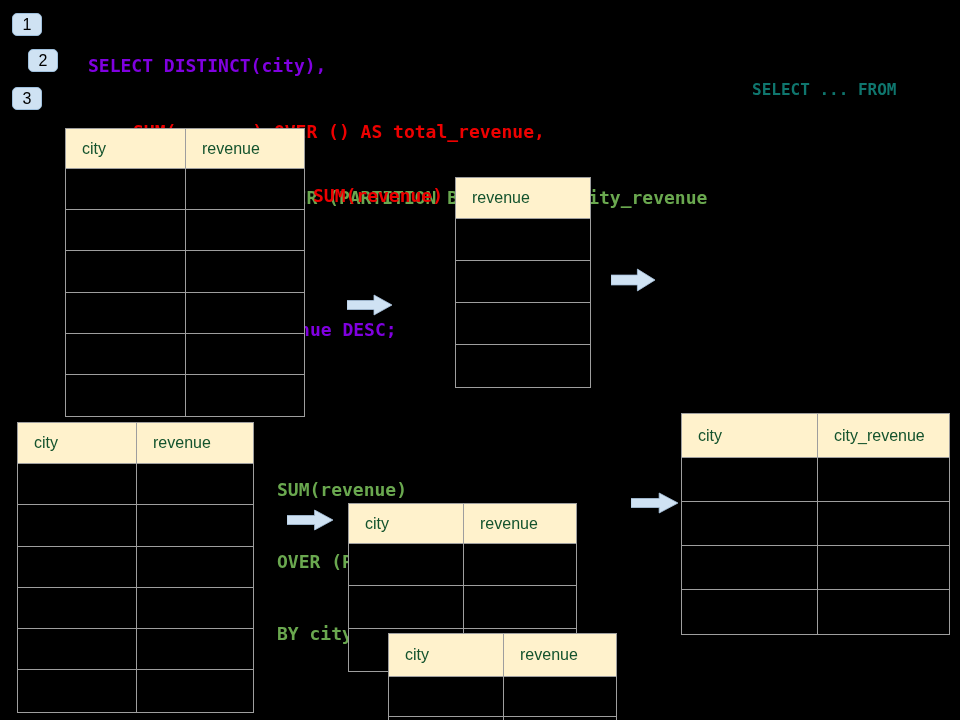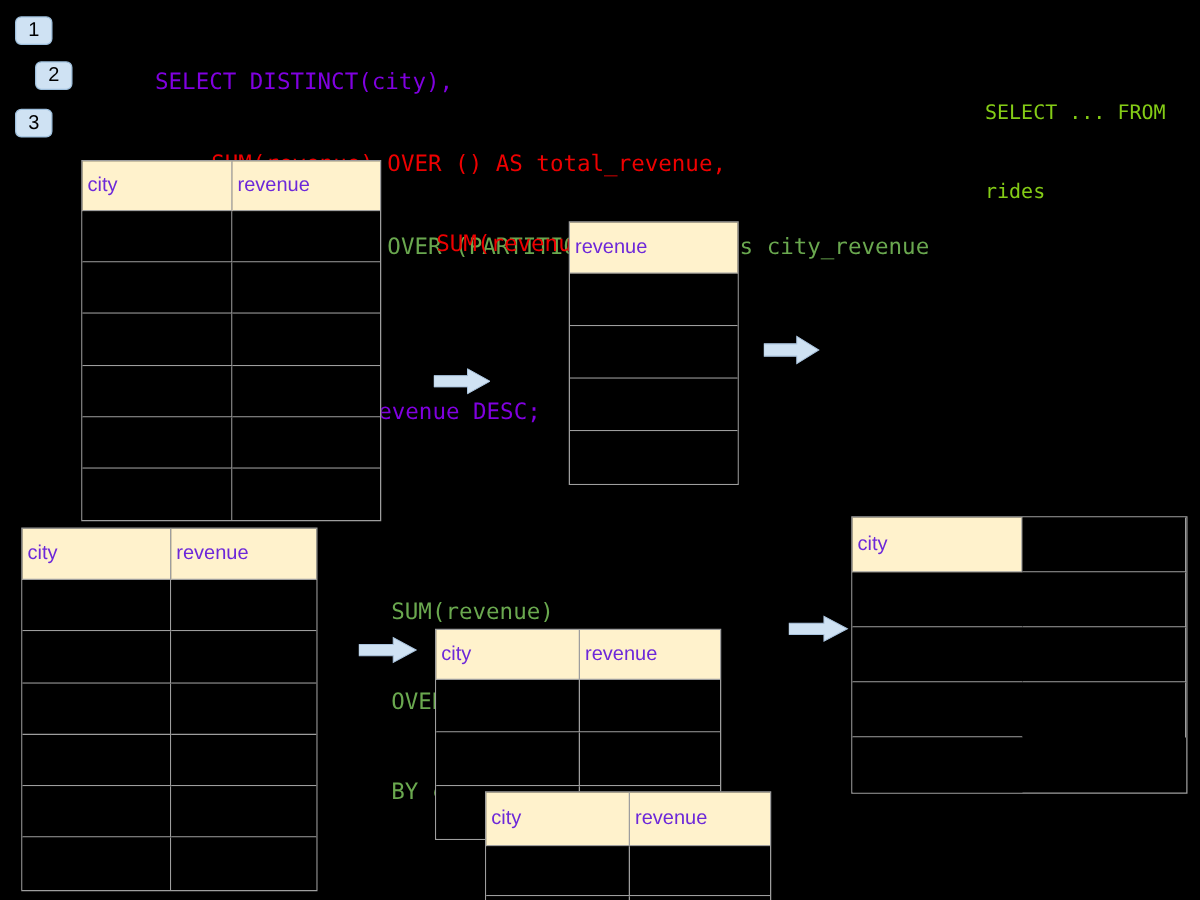--- a/index.html
+++ b/index.html
@@ -21,46 +21,46 @@
     border-radius: 5px;
     color: #000;
     font-size: 16px;
     display: flex; align-items: center; justify-content: center;
   }
   #badge-1 { left: 12px; top: 13px; }
   #badge-2 { left: 28px; top: 49px; }
   #badge-3 { left: 12px; top: 87px; }
 
   
-  .mono { font-family: "DejaVu Sans Mono", "Liberation Mono", monospace; font-weight: normal; white-space: pre; margin-left: 36px; }
+  .mono { font-family: "DejaVu Sans Mono", "Liberation Mono", monospace; font-weight: bold; white-space: pre; }
   #code-main { position: absolute; left: 88px; top: 11px; font-size: 18px; line-height: 22px; }
   #code-main .ln-1 { margin-left: 0; }
   #code-main .ln-2, #code-main .ln-3 { margin-left: 45px; }
   #code-main .ln-4, #code-main .ln-5 { margin-left: 16px; }
   .c-purple { color: #8000e0; }
   .c-red    { color: #ee0000; }
   .c-green  { color: #6aa84f; }
 
-  #side-note { position: absolute; left: 752px; top: 37px; font-size: 16px; line-height: 21px; color: #84cc16; }
+  #side-note { position: absolute; left: 752px; top: 37px; font-size: 16px; line-height: 21px; color: #0f766e; }
 
   #ann-total     { position: absolute; left: 313px; top: 138px; font-size: 18px; line-height: 23px; color: #ee0000; }
   #ann-partition { position: absolute; left: 277px; top: 430px; font-size: 18px; line-height: 24px; color: #6aa84f; }
 
   
   .tbl {
     position: absolute;
     display: grid;
     border: 1px solid #9e9e9e;
     background: #000;
   }
   .tbl .th {
     background: #fff2cc;
-    color: #6d28d9;
+    color: #14532d;
     font-size: 16px;
-    padding-left: 4px;
+    padding-left: 16px;
     display: flex; align-items: center;
     border-right: 1px solid #9e9e9e;
     border-bottom: 1px solid #9e9e9e;
   }
   .tbl .td {
     background: #000;
     border-right: 1px solid #9e9e9e;
     border-bottom: 1px solid #9e9e9e;
   }
   .tbl .last-col  { border-right: none; text-align: center; }
@@ -91,21 +91,20 @@
 <div id="code-main" class="mono">
   <div class="ln-1 c-purple">SELECT DISTINCT(city),</div>
   <div class="ln-2 c-red">SUM(revenue) OVER () AS total_revenue,</div>
   <div class="ln-3 c-green">SUM(revenue) OVER (PARTITION BY city) as city_revenue</div>
   <div class="ln-4 c-purple">FROM rides</div>
   <div class="ln-5 c-purple">ORDER by city_revenue DESC;</div>
 </div>
 
 <div id="side-note" class="mono">
   <div>SELECT ... FROM</div>
-  <div>rides</div>
 </div>
 
 <div id="ann-total" class="mono">
   <div>SUM(revenue)</div>
 </div>
 <div id="ann-partition" class="mono">
   <div>SUM(revenue)</div>
   <div>OVER (PARTITION</div>
   <div>BY city)</div>
 </div>
@@ -162,20 +161,21 @@
 <div class="tbl" id="tbl-partition-front">
     <div class="th">city</div>
     <div class="th last-col">revenue</div>
     <div class="td"></div>
     <div class="td last-col"></div>
     <div class="td last-row"></div>
     <div class="td last-col last-row"></div>
   </div>
 <div class="tbl" id="tbl-result-right">
     <div class="th">city</div>
+    <div class="th last-col">city_revenue</div>
     <div class="td"></div>
     <div class="td last-col"></div>
     <div class="td"></div>
     <div class="td last-col"></div>
     <div class="td"></div>
     <div class="td last-col"></div>
     <div class="td last-row"></div>
     <div class="td last-col last-row"></div>
   </div>
 

